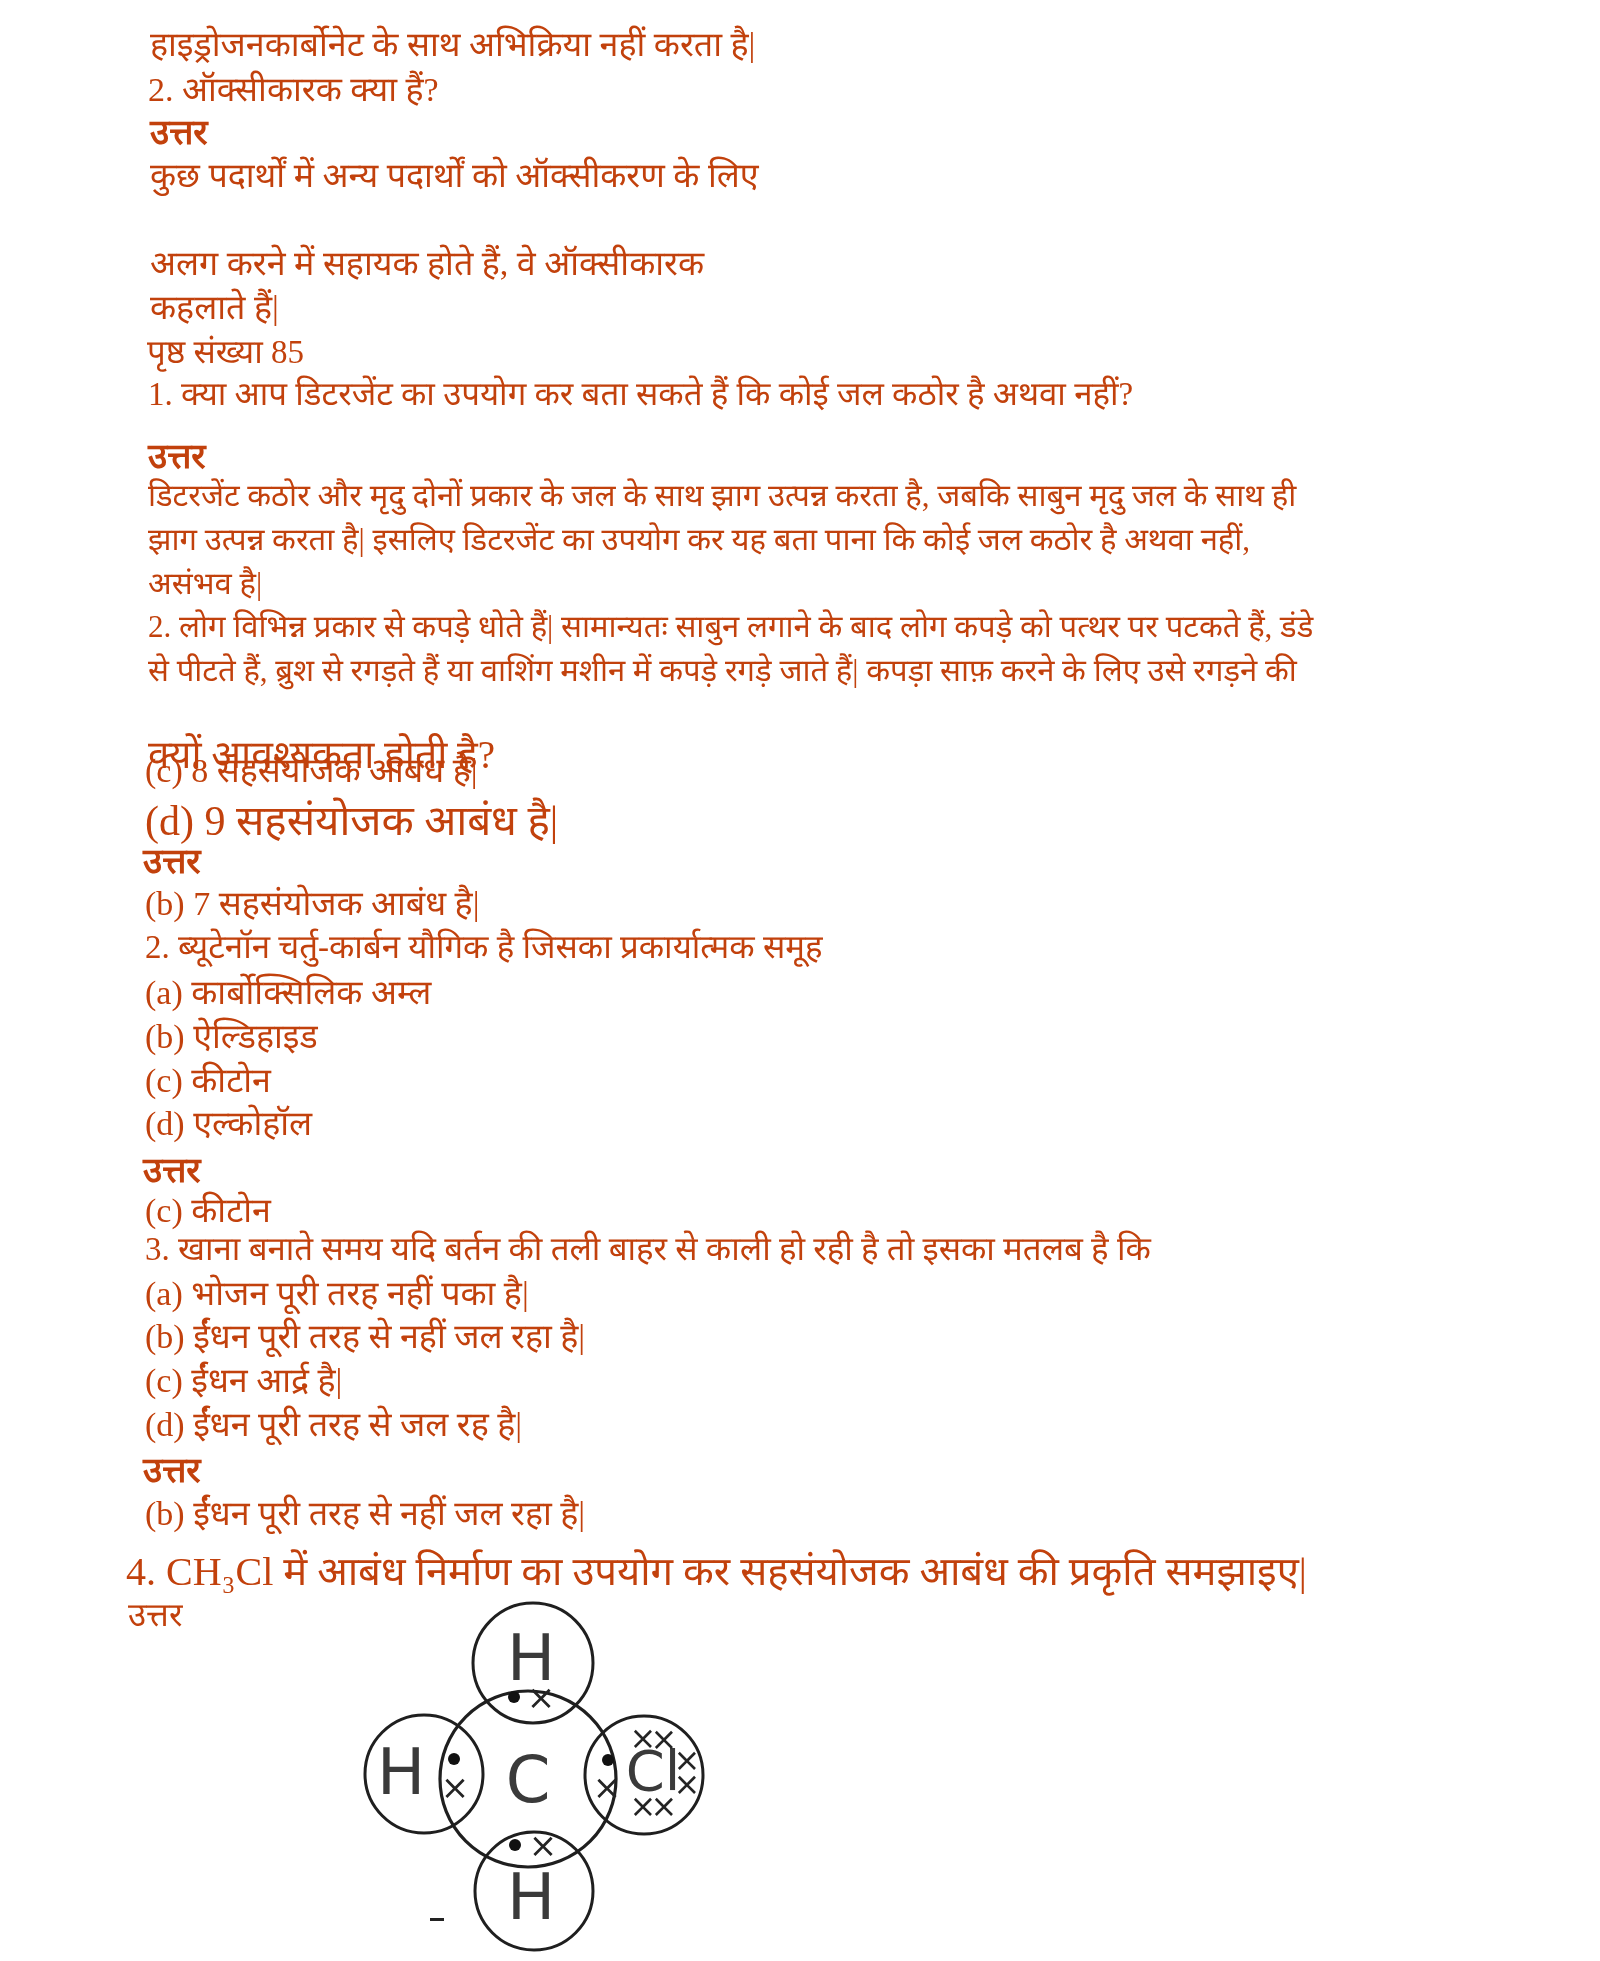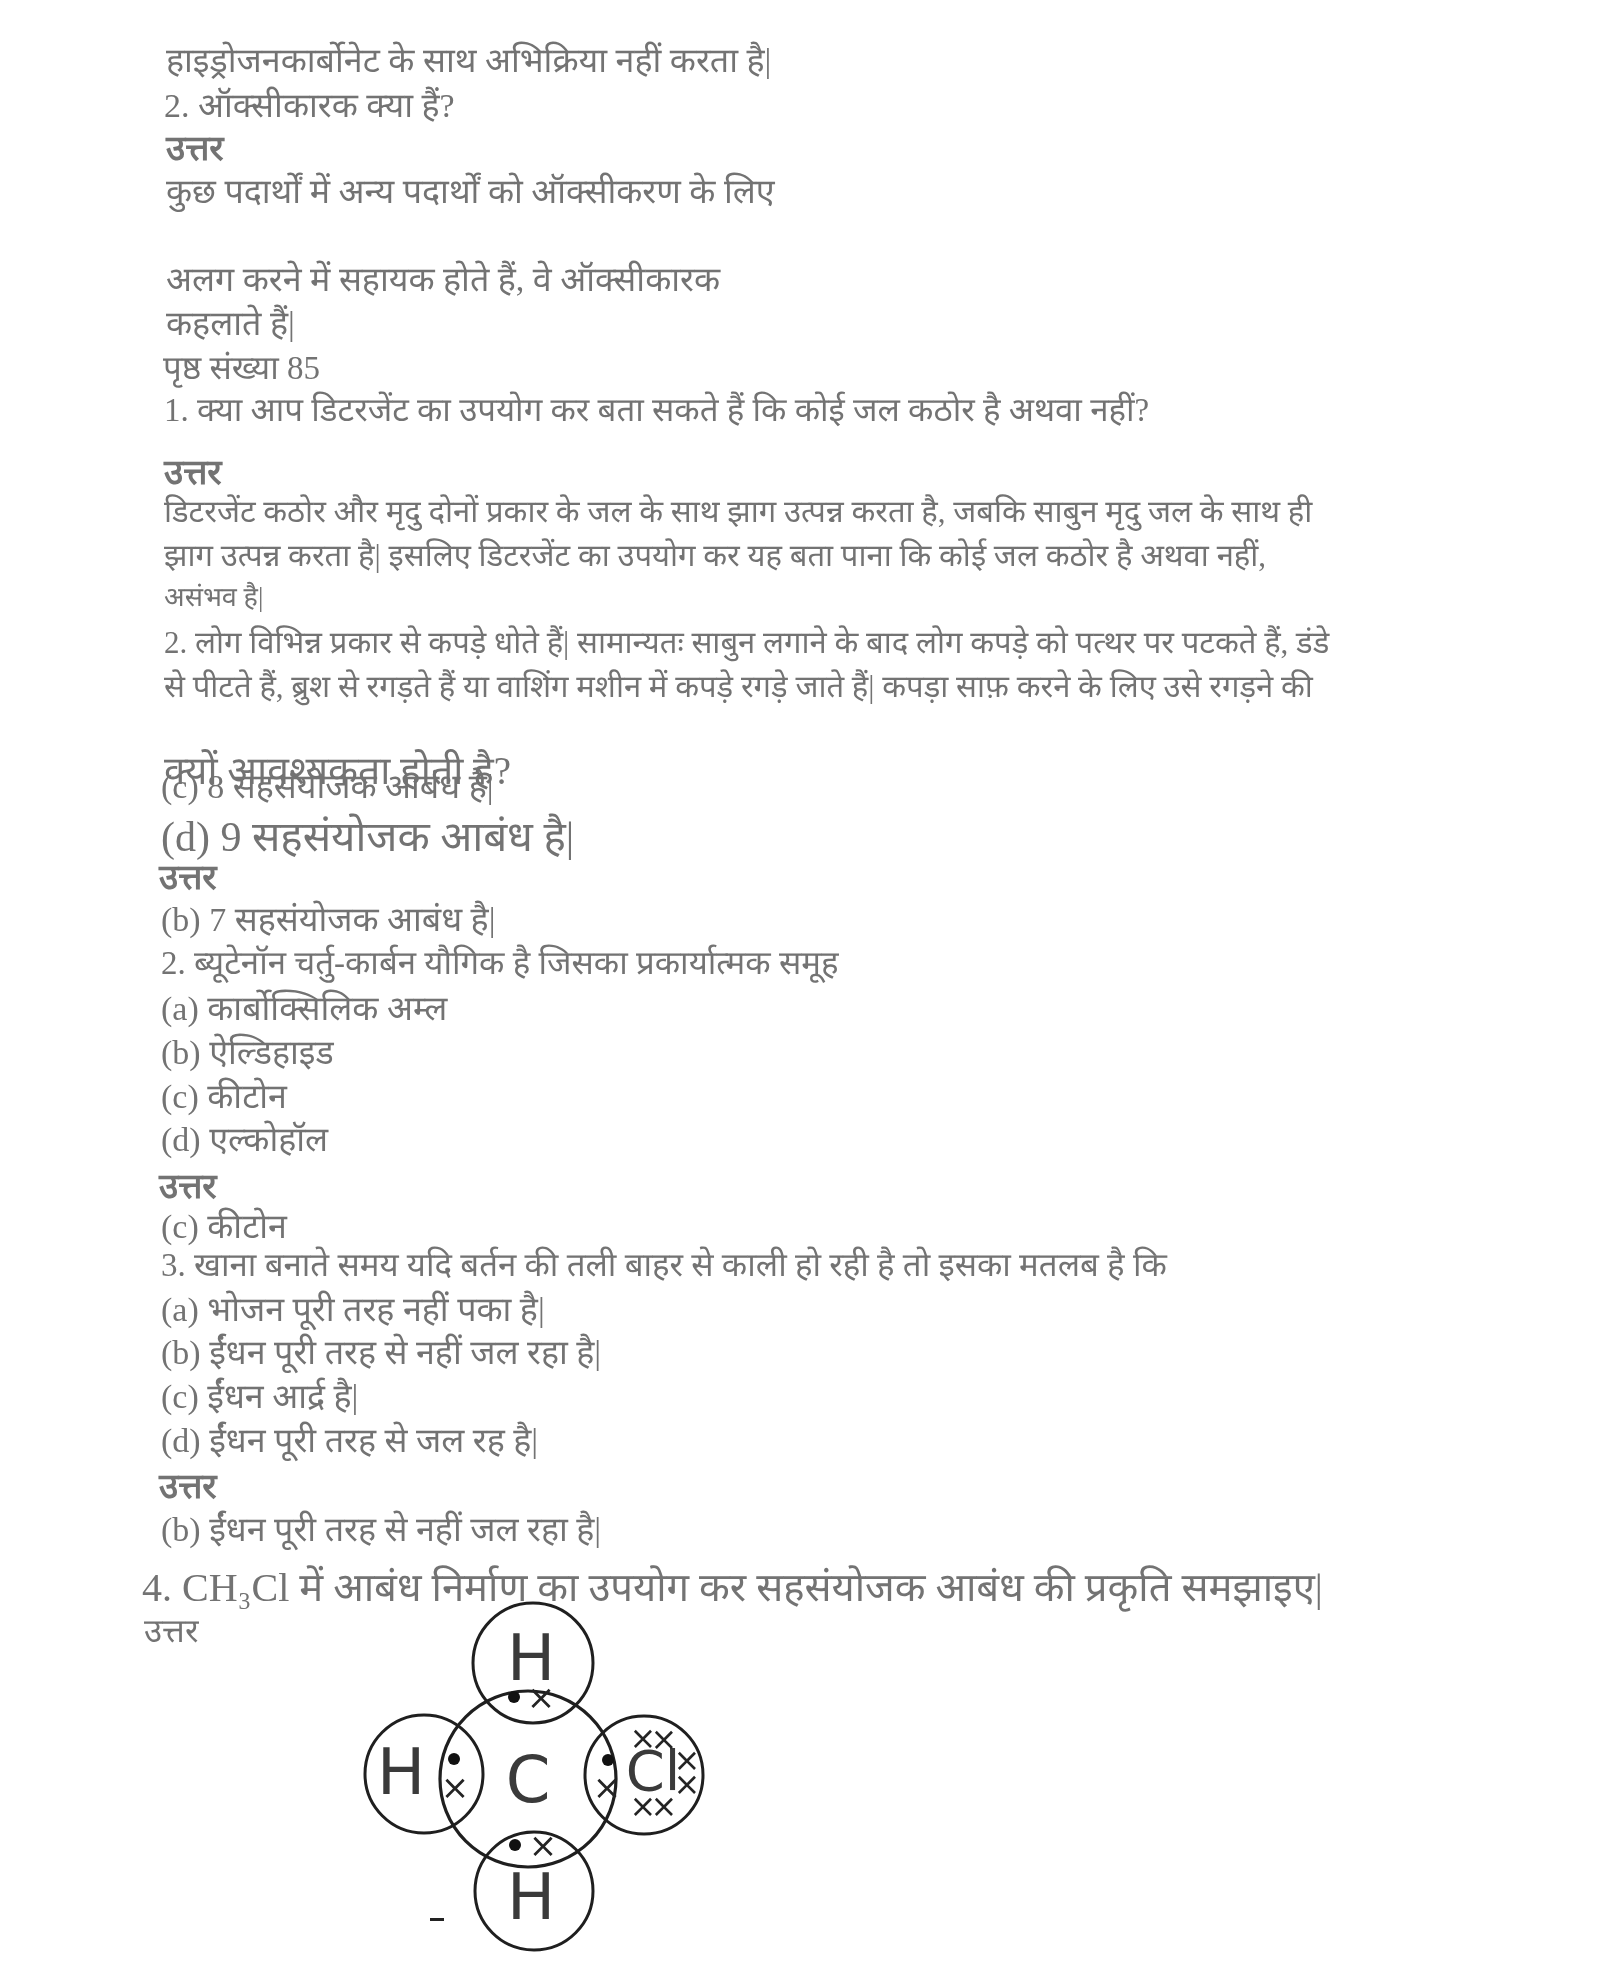--- a/index.html
+++ b/index.html
@@ -9,23 +9,23 @@
     font-family: "Liberation Serif", "DejaVu Serif", serif;
   }
   .page {
     position: relative;
     width: 1600px; height: 1961px;
     background: #ffffff;
     overflow: hidden;
   }
   .ln {
     position: absolute;
-    margin: 16px;
+    margin: 0;
     white-space: nowrap;
-    color: #737373;
+    color: #c2410c;
     line-height: 1.2;
     font-family: "Liberation Serif", "DejaVu Serif", serif;
   }
   .bold { font-weight: bold; }
   .diagram {
     position: absolute;
     left: 350px; top: 1600px;
     width: 450px; height: 361px;
   }
   .diagram circle.atom-ring { fill: none; stroke: #1f1f1f; }
@@ -49,21 +49,21 @@
   <p class="ln" style="top:70px;left:148px;font-size:34px">2. ऑक्सीकारक क्या हैं?</p>
   <p class="ln bold" style="top:112px;left:150px;font-size:35px">उत्तर</p>
   <p class="ln" style="top:156px;left:150px;font-size:34px">कुछ पदार्थों में अन्य पदार्थों को ऑक्सीकरण के लिए</p>
   <p class="ln" style="top:244px;left:150px;font-size:34px">अलग करने में सहायक होते हैं, वे ऑक्सीकारक</p>
   <p class="ln" style="top:288px;left:150px;font-size:34px">कहलाते हैं|</p>
   <p class="ln" style="top:333px;left:147px;font-size:33px">पृष्ठ संख्या 85</p>
   <p class="ln" style="top:375px;left:148px;font-size:33px">1. क्या आप डिटरजेंट का उपयोग कर बता सकते हैं कि कोई जल कठोर है अथवा नहीं?</p>
   <p class="ln bold" style="top:436px;left:148px;font-size:35px">उत्तर</p>
   <p class="ln" style="top:477px;left:148px;font-size:31px">डिटरजेंट कठोर और मृदु दोनों प्रकार के जल के साथ झाग उत्पन्न करता है, जबकि साबुन मृदु जल के साथ ही</p>
   <p class="ln" style="top:521px;left:148px;font-size:31px">झाग उत्पन्न करता है| इसलिए डिटरजेंट का उपयोग कर यह बता पाना कि कोई जल कठोर है अथवा नहीं,</p>
-  <p class="ln" style="top:565px;left:148px;font-size:27px">असंभव है|</p>
+  <p class="ln" style="top:565px;left:148px;font-size:31px">असंभव है|</p>
   <p class="ln" style="top:608px;left:148px;font-size:31px">2. लोग विभिन्न प्रकार से कपड़े धोते हैं| सामान्यतः साबुन लगाने के बाद लोग कपड़े को पत्थर पर पटकते हैं, डंडे</p>
   <p class="ln" style="top:652px;left:148px;font-size:31px">से पीटते हैं, ब्रुश से रगड़ते हैं या वाशिंग मशीन में कपड़े रगड़े जाते हैं| कपड़ा साफ़ करने के लिए उसे रगड़ने की</p>
   <p class="ln" style="top:732px;left:148px;font-size:39px">क्यों आवश्यकता होती है?</p>
   <p class="ln" style="top:751px;left:145px;font-size:34px">(c) 8 सहसंयोजक आबंध है|</p>
   <p class="ln" style="top:796px;left:145px;font-size:42px">(d) 9 सहसंयोजक आबंध है|</p>
   <p class="ln bold" style="top:841px;left:143px;font-size:35px">उत्तर</p>
   <p class="ln" style="top:884px;left:145px;font-size:34px">(b) 7 सहसंयोजक आबंध है|</p>
   <p class="ln" style="top:928px;left:145px;font-size:33px">2. ब्यूटेनॉन चर्तु-कार्बन यौगिक है जिसका प्रकार्यात्मक समूह</p>
   <p class="ln" style="top:973px;left:145px;font-size:34px">(a) कार्बोक्सिलिक अम्ल</p>
   <p class="ln" style="top:1017px;left:145px;font-size:34px">(b) ऐल्डिहाइड</p>

